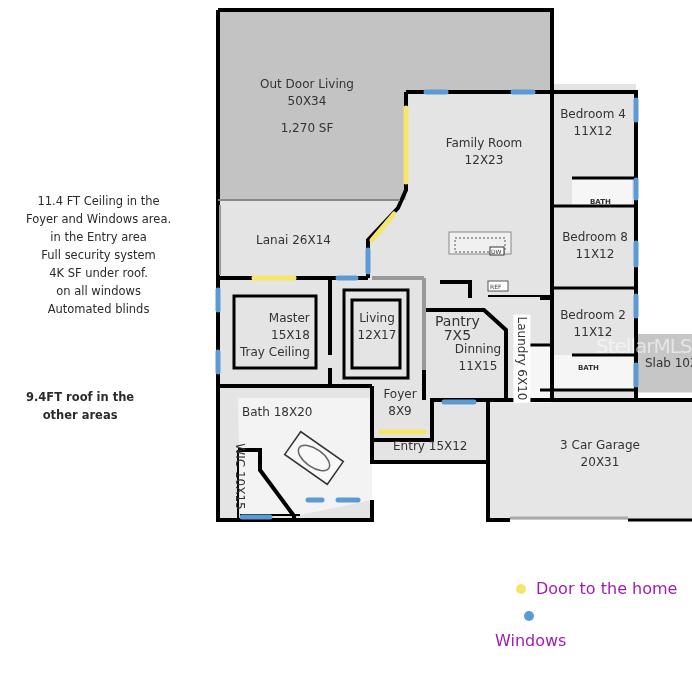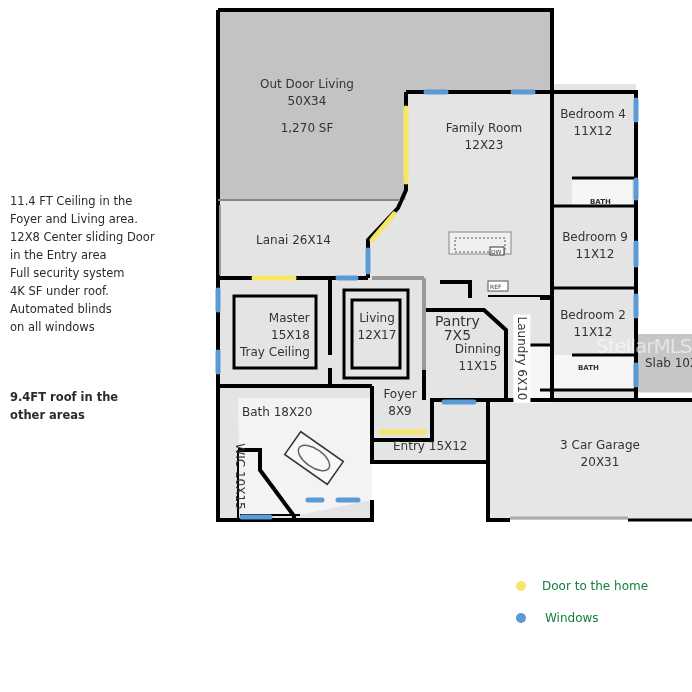--- a/index.html
+++ b/index.html
@@ -1,37 +1,36 @@
 <!DOCTYPE html>
 <html><head>
 <meta charset="utf-8">
 <style>
   html,body{margin:0;padding:0;background:#ffffff;}
   body{width:692px;height:692px;position:relative;overflow:hidden;font-family:"DejaVu Sans",sans-serif;color:#333;}
-  .notes{position:absolute;left:10px;font-size:11.5px;line-height:18px;color:#2b2b2b;}
+  .notes{position:absolute;left:26px;font-size:11.5px;line-height:18px;color:#2b2b2b;text-align:center;}
   .notes div{white-space:nowrap;}
   svg{position:absolute;left:0;top:0;}
   .lbl{position:absolute;font-size:12px;color:#333;text-align:center;line-height:17px;white-space:nowrap;}
   .lbl div{white-space:nowrap;}
-  .legend{position:absolute;font-size:12px;color:#15803d;display:flex;align-items:center;gap:16px;}
+  .legend{position:absolute;font-size:16px;color:#a21caf;display:flex;align-items:center;gap:10px;}
   .dot{width:10px;height:10px;border-radius:50%;display:inline-block;}
   .wm{position:absolute;font-size:20px;color:rgba(255,255,255,0.55);letter-spacing:-1px;}
 </style>
 </head>
 <body>
 
 <div class="notes" style="top:192px;">
   <div>11.4 FT Ceiling in the</div>
-  <div>Foyer and Living area.</div>
-  <div>12X8 Center sliding Door</div>
+  <div>Foyer and Windows area.</div>
   <div>in the Entry area</div>
   <div>Full security system</div>
   <div>4K SF under roof.</div>
+  <div>on all windows</div>
   <div>Automated blinds</div>
-  <div>on all windows</div>
 </div>
 <div class="notes" style="top:388px;font-weight:bold;">
   <div>9.4FT roof in the</div>
   <div>other areas</div>
 </div>
 
 <svg width="692" height="692" viewBox="0 0 692 692">
 
   <rect x="218" y="10" width="334" height="190" fill="#c3c3c3"></rect>
 
@@ -137,30 +136,30 @@
   </g>
 
   <line x1="510" y1="518" x2="628" y2="518" stroke="#aaa" stroke-width="3"></line>
 </svg>
 
 <div class="lbl" style="left:252px;top:76px;width:110px;">
   <div>Out Door Living</div>
   <div>50X34</div>
   <div style="margin-top:10px;">1,270 SF</div>
 </div>
-<div class="lbl" style="left:436px;top:120px;width:96px;">
+<div class="lbl" style="left:436px;top:135px;width:96px;">
   <div>Family Room</div>
   <div>12X23</div>
 </div>
 <div class="lbl" style="left:554px;top:106px;width:78px;">
   <div>Bedroom 4</div>
   <div>11X12</div>
 </div>
 <div class="lbl" style="left:556px;top:229px;width:78px;">
-  <div>Bedroom 9</div>
+  <div>Bedroom 8</div>
   <div>11X12</div>
 </div>
 <div class="lbl" style="left:554px;top:307px;width:78px;">
   <div>Bedroom 2</div>
   <div>11X12</div>
 </div>
 <div class="lbl" style="left:236px;top:232px;margin-left:20px;">
   <div>Lanai 26X14</div>
 </div>
 <div class="lbl" style="left:240px;top:310px;text-align:right;">
@@ -203,16 +202,16 @@
 <div class="lbl" style="left:645px;top:355px;">
   <div>Slab 10X</div>
 </div>
 
 <div class="wm" style="left:596px;top:334px;">StellarMLS</div>
 
 <div class="legend" style="left:516px;top:579px;">
   <span class="dot" style="background:#f5e66a;"></span>
   <span>Door to the home</span>
 </div>
-<div class="legend" style="left:516px;top:611px;">
+<div class="legend" style="left:492px;top:611px;flex-direction:column;">
   <span class="dot" style="background:#5b9bd5;"></span>
   <span style="margin-left:3px;">Windows</span>
 </div>
 
 </body></html>

